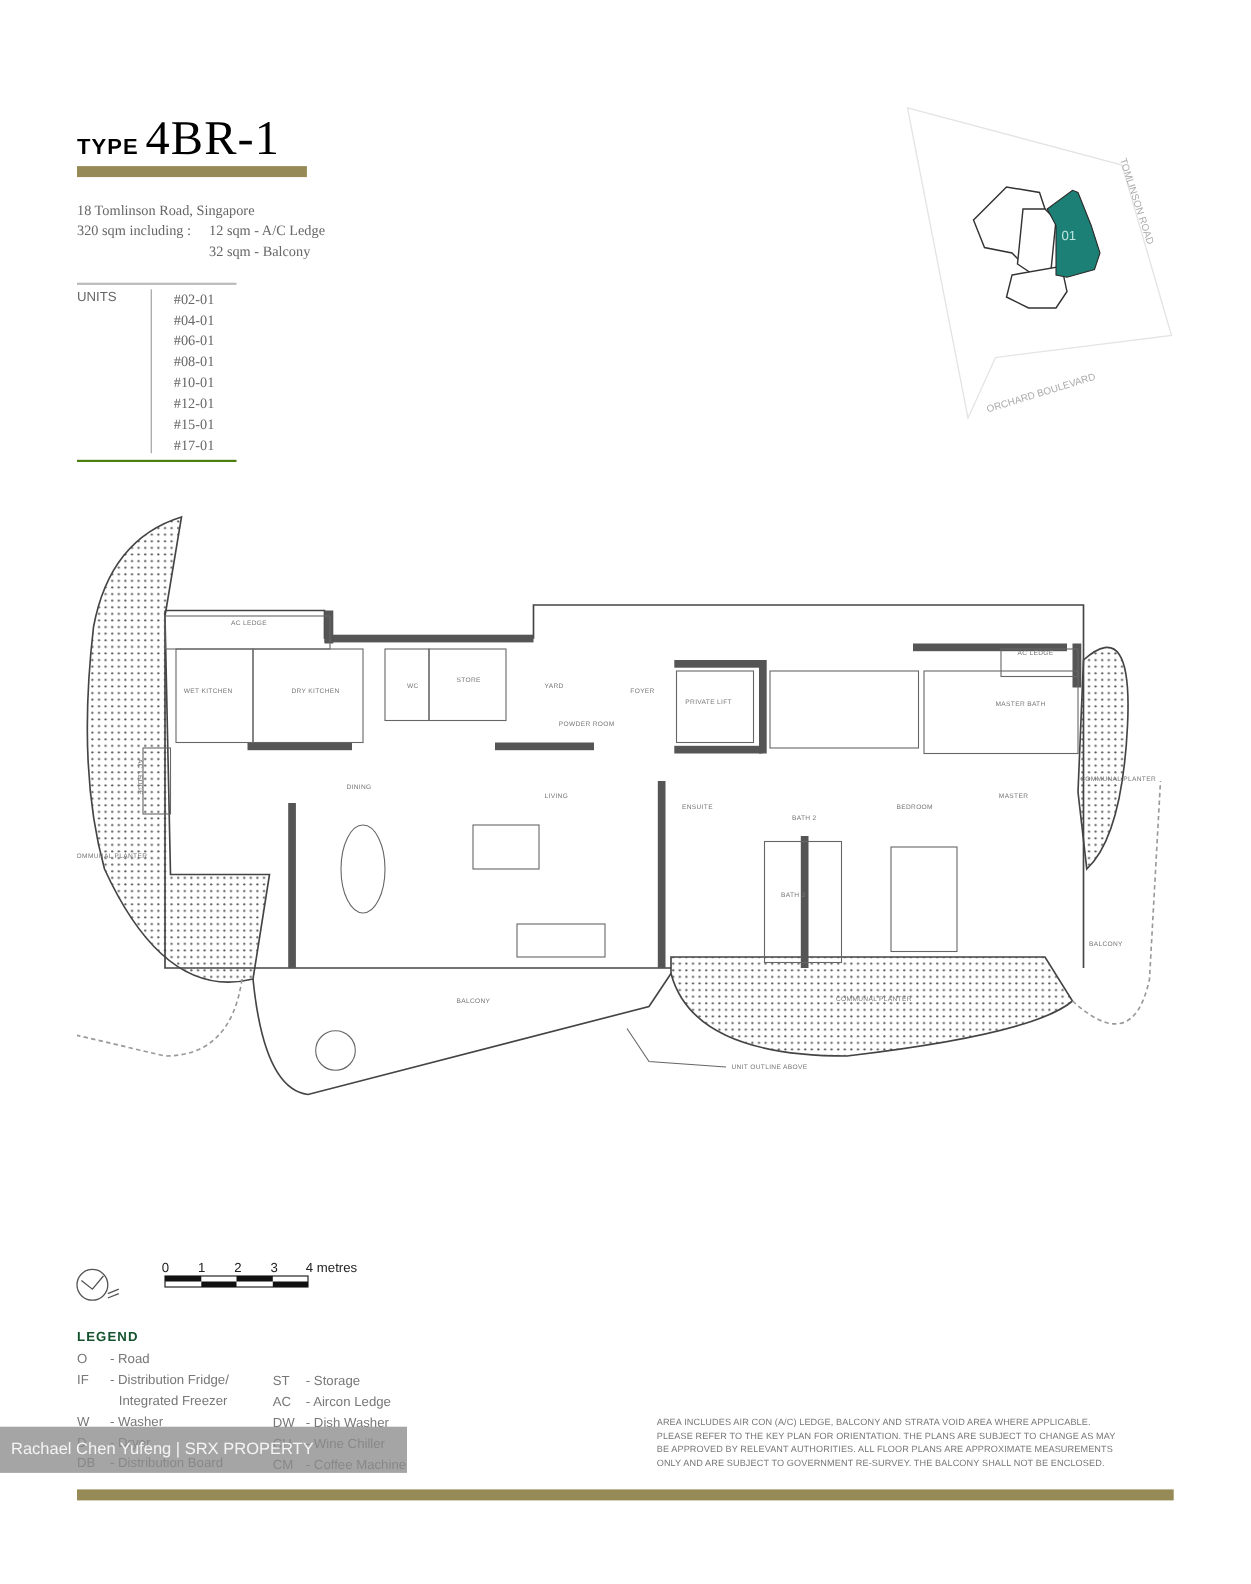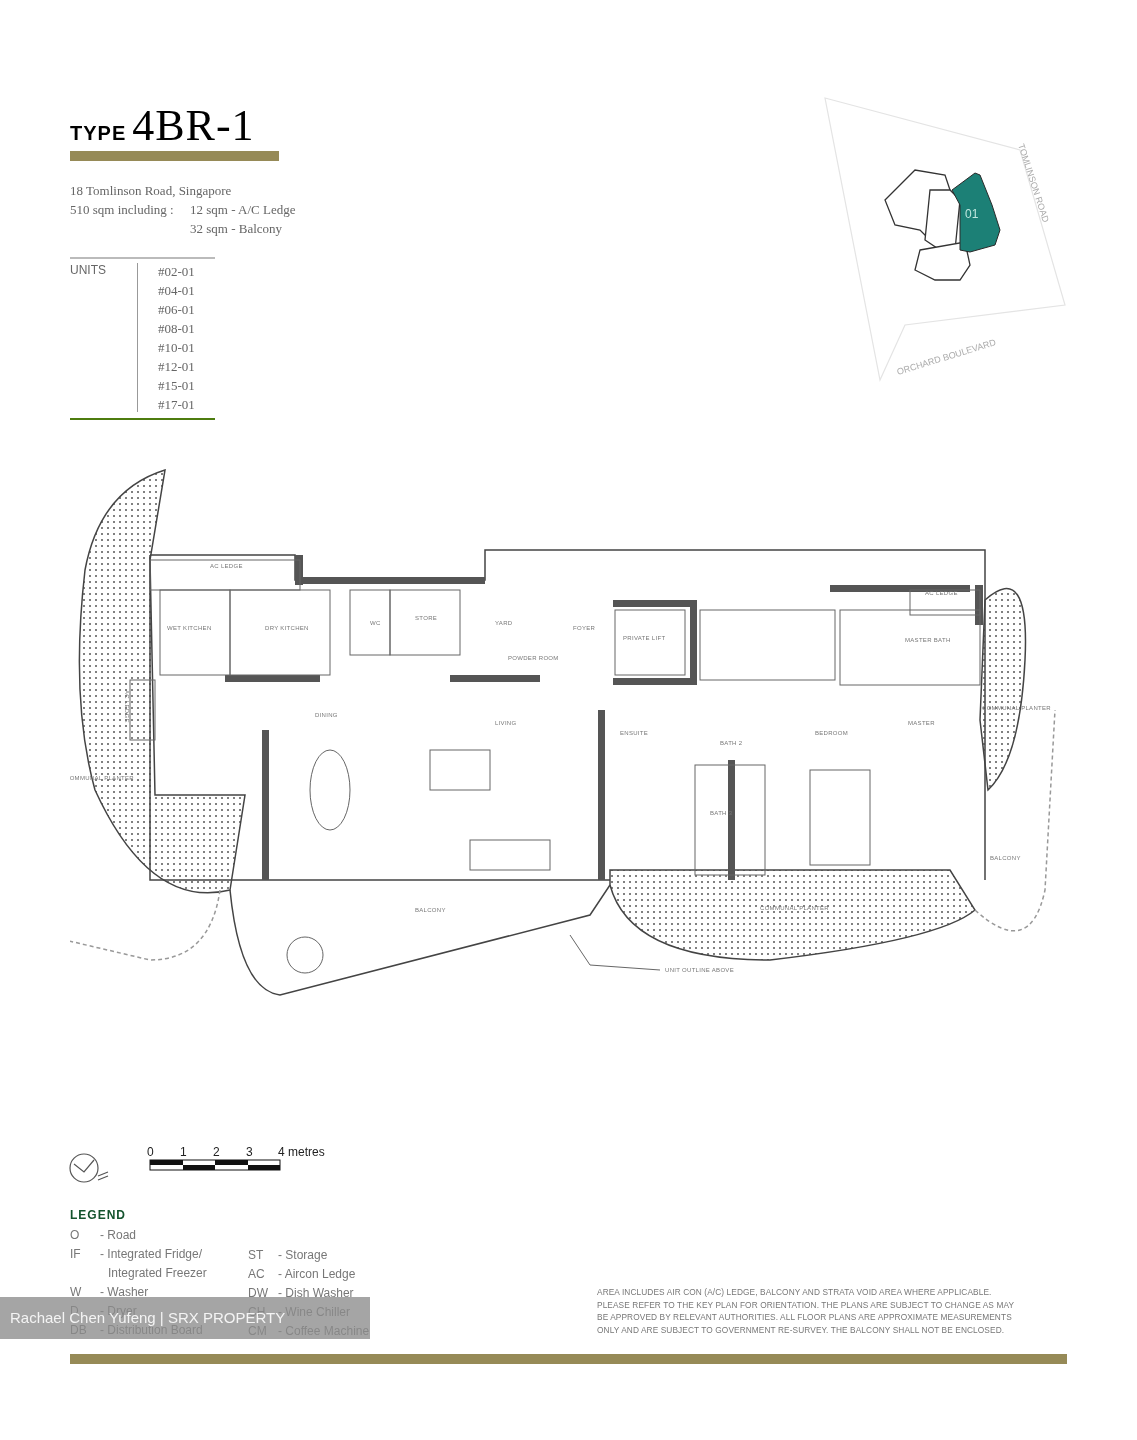--- a/index.html
+++ b/index.html
@@ -34,21 +34,21 @@
 
 <div class="title">
   <span class="type">TYPE</span>
   <span class="code">4BR-1</span>
 </div>
 <div class="goldbar" style="left:70px;top:151px;width:209px;height:10px;"></div>
 
 <div class="addr">
   <div>18 Tomlinson Road, Singapore</div>
   <div class="row">
-    <span class="c1">510 sqm including :</span>
+    <span class="c1">320 sqm including :</span>
     <span>12 sqm  - A/C Ledge</span>
   </div>
   <div class="row">
     <span class="c1"></span>
     <span>32 sqm  - Balcony</span>
   </div>
 </div>
 
 <div class="units">
   <span class="lbl">UNITS</span>
@@ -182,21 +182,21 @@
 <div class="legend">
   <h4>LEGEND</h4>
   <div class="cols">
     <div class="col">
       <div class="item">
           <span class="k">O</span>
           <span>- Road</span>
         </div>
       <div class="item">
           <span class="k">IF</span>
-          <span>- Integrated Fridge/</span>
+          <span>- Distribution Fridge/</span>
         </div>
       <div class="item">
           <span class="k"></span>
           <span style="padding-left:8px">  Integrated Freezer</span>
         </div>
       <div class="item">
           <span class="k">W</span>
           <span>- Washer</span>
         </div>
       <div class="item">

